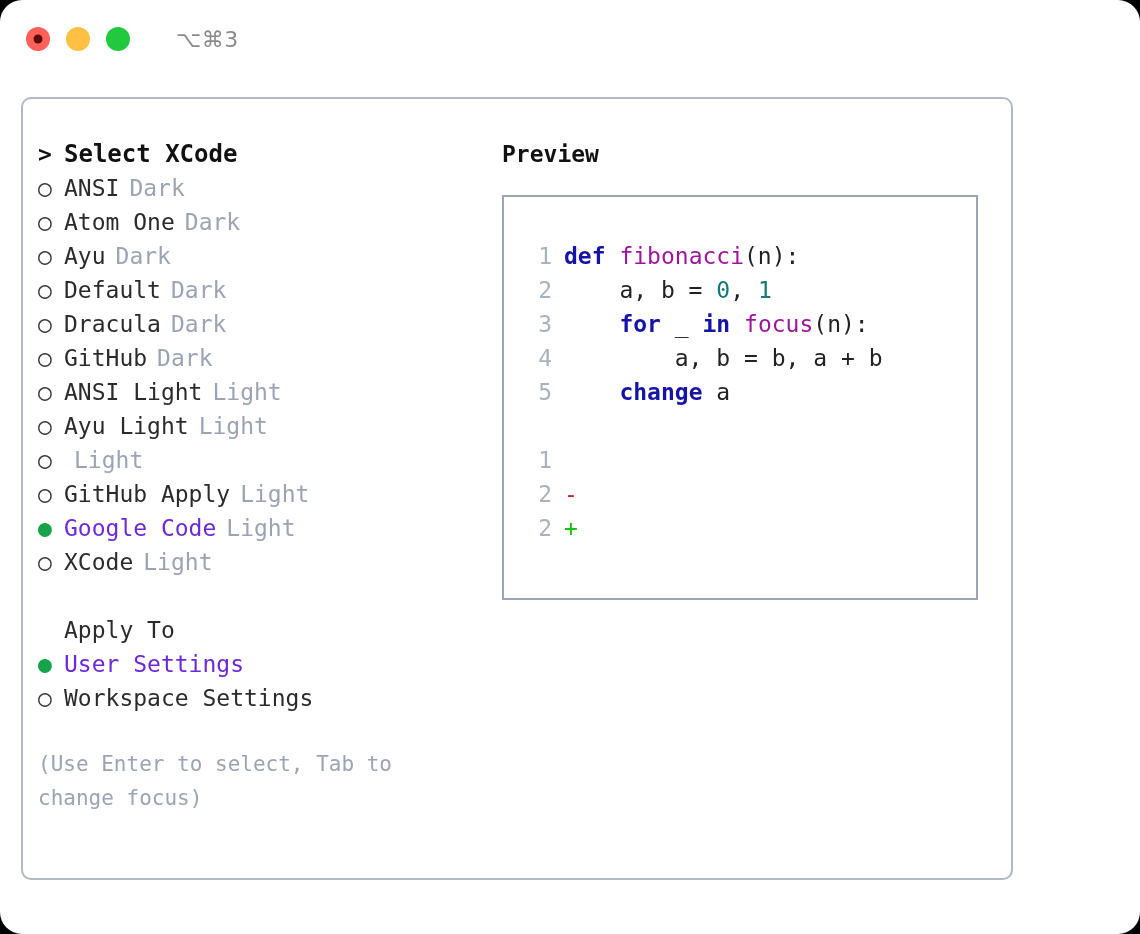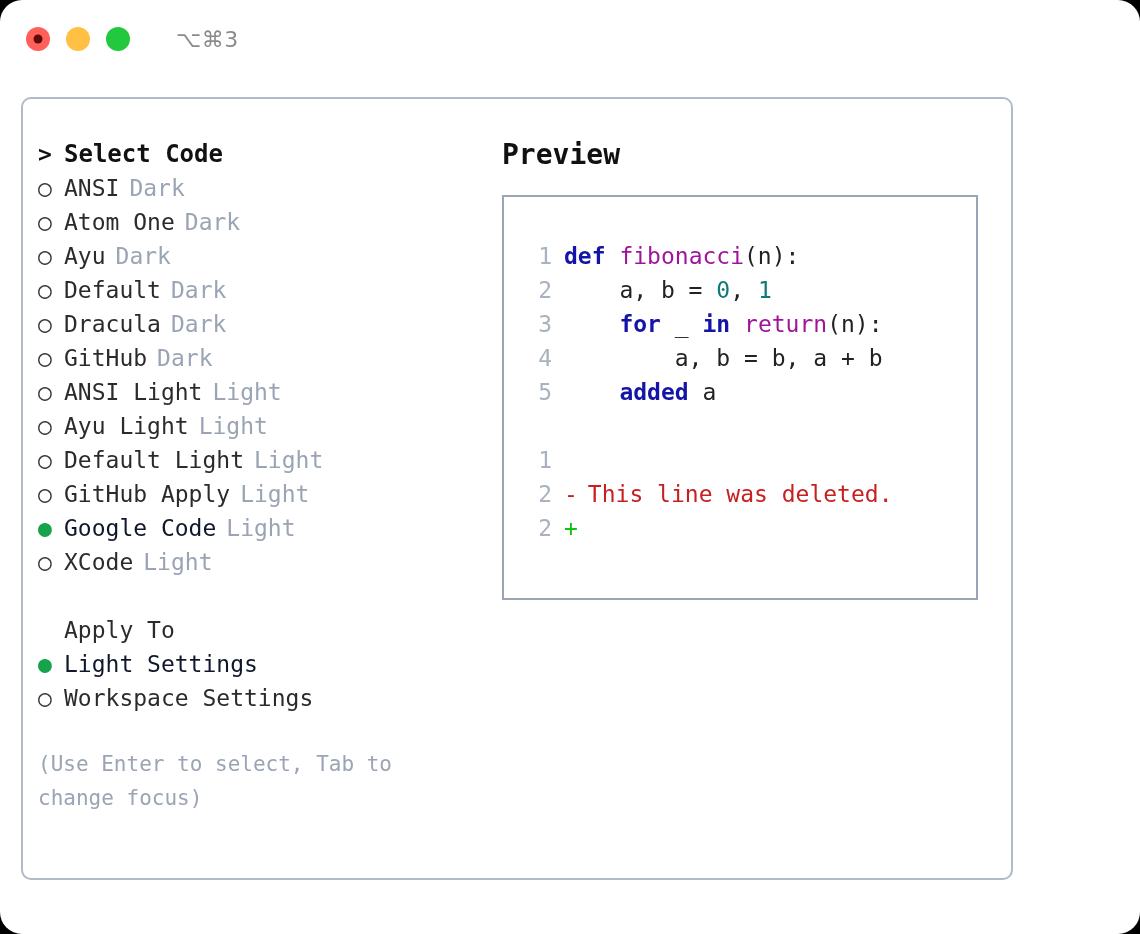--- a/index.html
+++ b/index.html
@@ -99,21 +99,21 @@
     width: 26px;
     flex: 0 0 26px;
     font-size: 23px;
     line-height: 1;
   }
   .marker-caret { font-weight: bold; color: #111111; }
   .marker-on    { color: #16a34a; }
   .marker-off   { color: #3c3c3c; }
   .row-header   { font-weight: bold; color: #111111; font-size: 24px; }
   .label        { color: #2b2b2b; }
-  .label-sel    { color: #0f172a; }
+  .label-sel    { color: #6d28d9; }
   .badge {
     color: #9aa4b4;
     margin-left: 10px;
     text-align: center;
   }
   .spacer-row { height: 34px; }
 
   .hint {
     margin-top: 32px;
     font-size: 21px;
@@ -124,21 +124,21 @@
   }
 
   
   .right-col {
     position: absolute;
     left: 479px;
     top: 38px;
     width: 480px;
   }
   .preview-title {
-    font-size: 28px;
+    font-size: 23px;
     font-weight: bold;
     color: #111111;
     height: 34px;
     display: flex;
     align-items: center;
   }
   .preview-box {
     margin-top: 24px;
     width: 476px;
     height: 405px;
@@ -186,21 +186,21 @@
     <span class="shortcut">⌥⌘3</span>
   </div>
 
   <div class="panel">
     <div class="panel-inner">
 
       <div class="left-col">
 
         <div class="row row-header">
           <span class="marker marker-caret">&gt;</span>
-          <span>Select Code</span>
+          <span>Select XCode</span>
         </div>
 
         <div class="row">
           <span class="marker marker-off">○</span>
           <span class="label">ANSI</span>
           <span class="badge">Dark</span>
         </div>
 
         <div class="row">
           <span class="marker marker-off">○</span>
@@ -239,21 +239,20 @@
         </div>
 
         <div class="row">
           <span class="marker marker-off">○</span>
           <span class="label">Ayu Light</span>
           <span class="badge">Light</span>
         </div>
 
         <div class="row">
           <span class="marker marker-off">○</span>
-          <span class="label">Default Light</span>
           <span class="badge">Light</span>
         </div>
 
         <div class="row">
           <span class="marker marker-off">○</span>
           <span class="label">GitHub Apply</span>
           <span class="badge">Light</span>
         </div>
 
         <div class="row">
@@ -270,21 +269,21 @@
 
         <div class="spacer-row"></div>
 
         <div class="row">
           <span class="marker"></span>
           <span class="label">Apply To</span>
         </div>
 
         <div class="row">
           <span class="marker marker-on">●</span>
-          <span class="label label-sel">Light Settings</span>
+          <span class="label label-sel">User Settings</span>
         </div>
 
         <div class="row">
           <span class="marker marker-off">○</span>
           <span class="label">Workspace Settings</span>
         </div>
 
         <div class="hint">(Use Enter to select, Tab to change focus)</div>
       </div>
 
@@ -308,47 +307,46 @@
             <span class="tok-num">1</span>
           </div>
 
           <div class="code-line">
             <span class="ln">3</span>
             <span class="tok-plain">    </span>
             <span class="tok-kw">for</span>
             <span class="tok-plain"> _ </span>
             <span class="tok-kw">in</span>
             <span class="tok-plain"> </span>
-            <span class="tok-fn">return</span>
+            <span class="tok-fn">focus</span>
             <span class="tok-punct">(n):</span>
           </div>
 
           <div class="code-line">
             <span class="ln">4</span>
             <span class="tok-plain">        a, b = b, a + b</span>
           </div>
 
           <div class="code-line">
             <span class="ln">5</span>
             <span class="tok-plain">    </span>
-            <span class="tok-kw">added</span>
+            <span class="tok-kw">change</span>
             <span class="tok-plain"> a</span>
           </div>
 
           <div class="blank-line"></div>
 
           <div class="code-line">
             <span class="ln">1</span>
             <span class="diff-ctx"> </span>
           </div>
 
           <div class="code-line">
             <span class="ln">2</span>
             <span class="diff-del">-</span>
-            <span class="diff-del" style="margin-left:10px">This line was deleted.</span>
           </div>
 
           <div class="code-line">
             <span class="ln">2</span>
             <span class="diff-add">+</span>
           </div>
 
         </div>
       </div>
 

